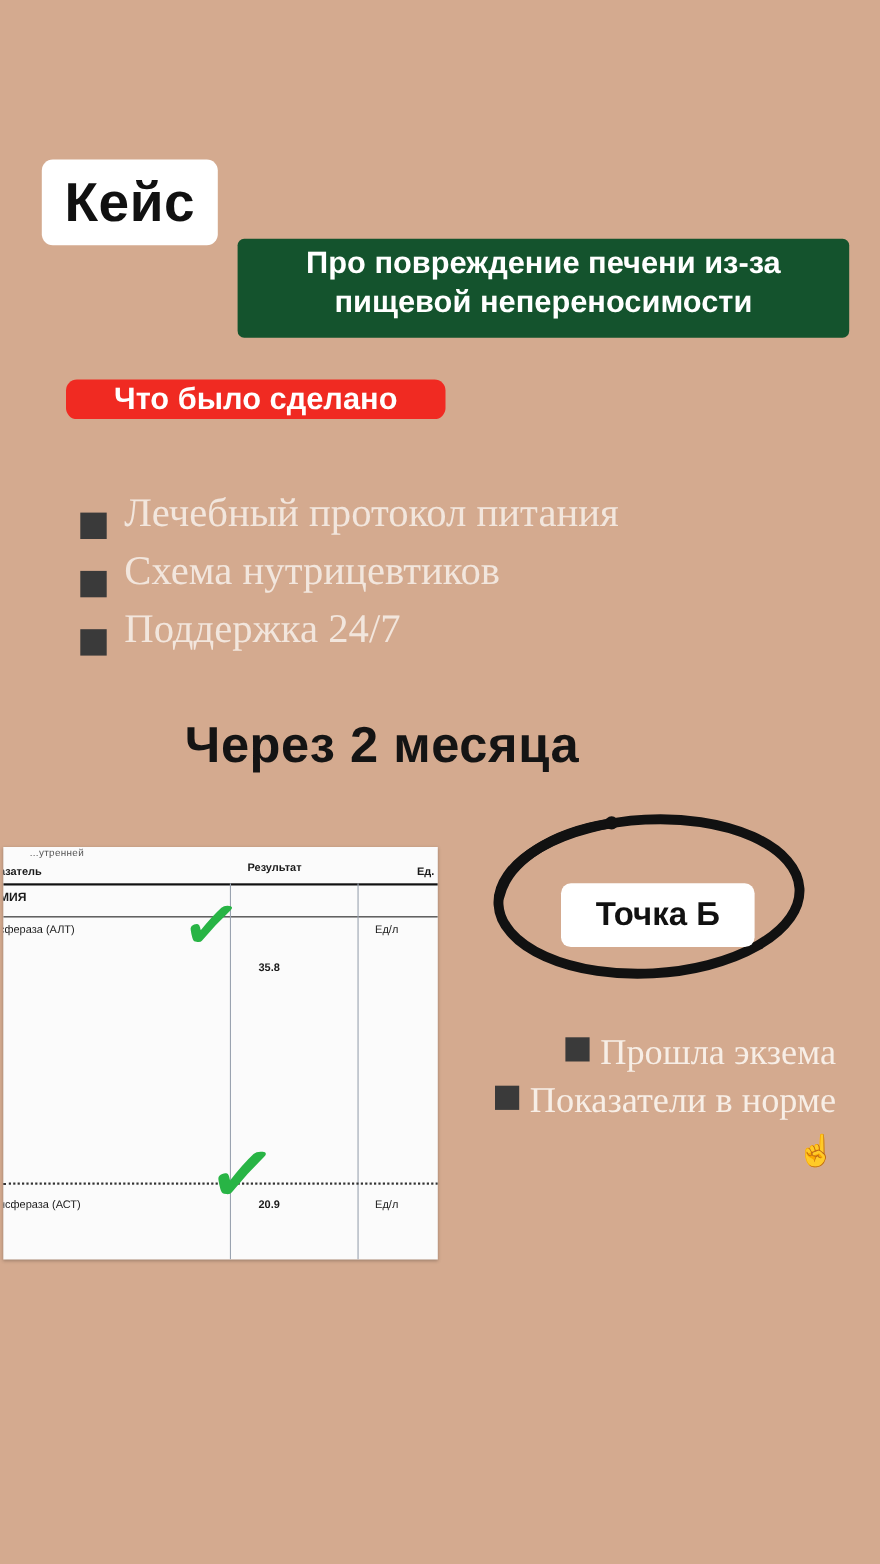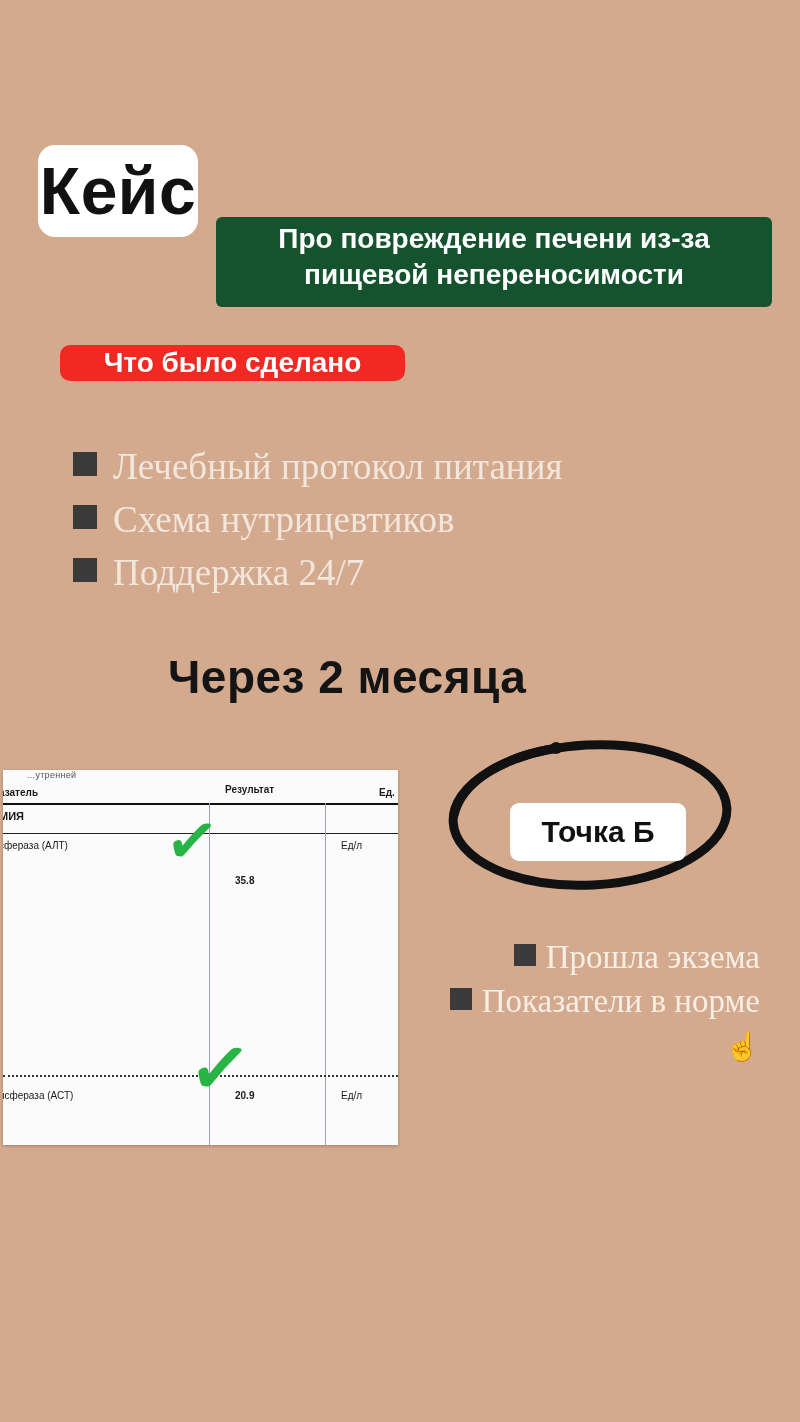--- a/index.html
+++ b/index.html
@@ -51,24 +51,23 @@
     border-radius: 10px;
     display: flex;
     align-items: center;
     justify-content: center;
   }
 
   #kase {
     left: 38px;
     top: 145px;
     width: 160px;
-    height: 92px;
-    font-size: 66px;
+    height: 78px;
+    font-size: 50px;
     letter-spacing: 0.5px;
-    border-radius: 17px;
   }
 
   #subtitle {
     left: 216px;
     top: 217px;
     width: 556px;
     height: 90px;
     font-size: 28px;
     line-height: 36px;
     padding: 4px 10px;
@@ -90,21 +89,21 @@
     left: 62px;
     top: 440px;
     width: 650px;
     font-family: "Liberation Serif", serif;
     color: #f2e6dd;
     font-size: 37px;
     line-height: 53px;
   }
   .serif-list .row {
     display: flex;
-    align-items: center;
+    align-items: flex-end;
     gap: 16px;
     padding-left: 11px;
   }
   .sq {
     display: inline-block;
     width: 24px;
     height: 24px;
     background: #3a3a3a;
     flex: 0 0 auto;
     position: relative;

